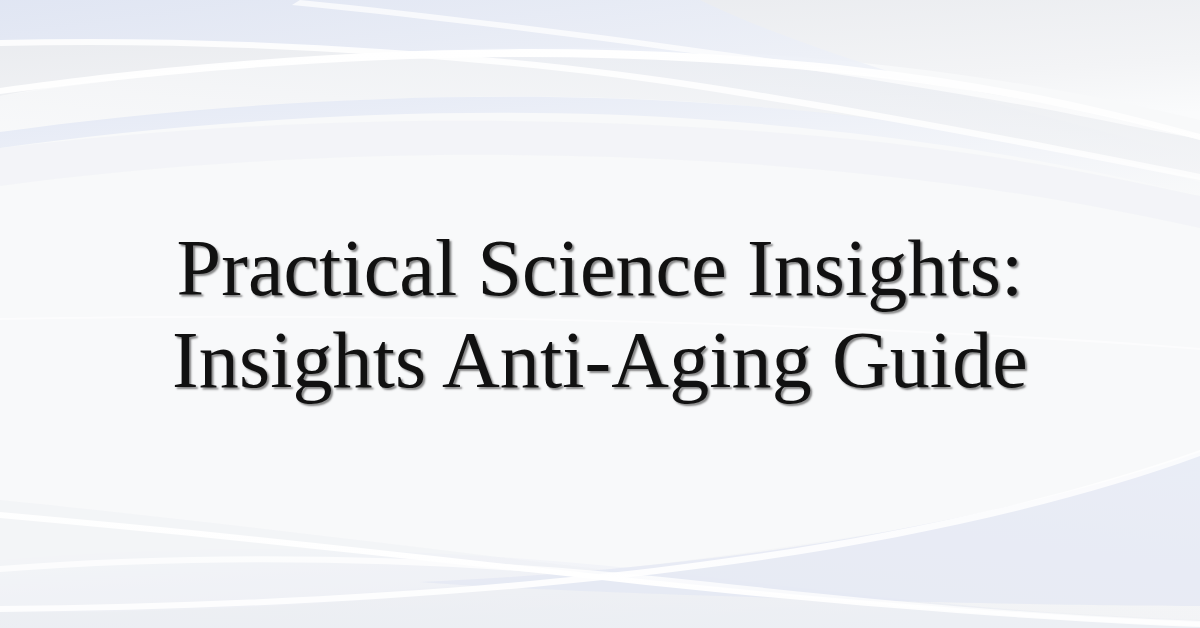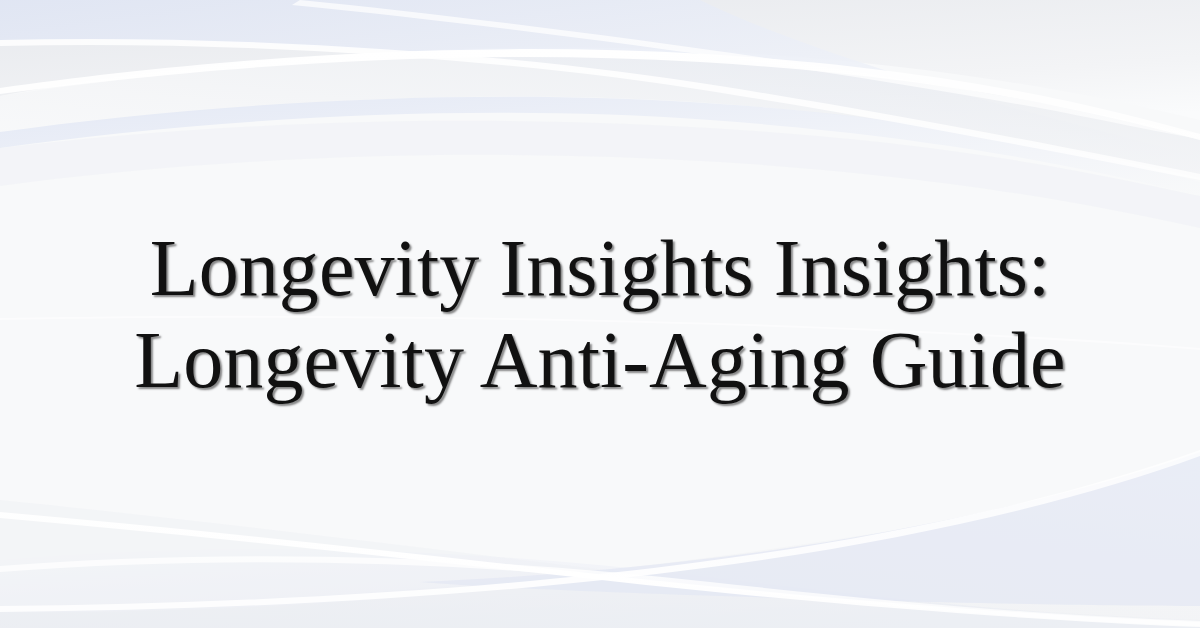--- a/index.html
+++ b/index.html
@@ -142,17 +142,17 @@
                L0,612 C242,610 492,596 704,568 C904,542 1074,502 1200,456 Z" fill="url(#gWhite)" opacity="0.92"></path>
       <path d="M0,566 C240,548 480,556 710,582 C890,602 1054,616 1200,621
                L1200,626 C1052,621 888,607 706,588 C478,562 240,554 0,572 Z" fill="url(#gWhite)" opacity="0.8"></path>
 
       <path d="M0,318 C300,312 640,318 900,330 C1030,336 1130,342 1200,348
                L1200,350 C1128,344 1028,338 898,332 C638,320 300,314 0,320 Z" fill="#ffffff" opacity="0.5"></path>
     </svg>
   </div>
 
   <div id="title-block">
-    <div class="title-line">Longevity Insights Insights:</div>
-    <div class="title-line">Longevity Anti-Aging Guide</div>
+    <div class="title-line">Practical Science Insights:</div>
+    <div class="title-line">Insights Anti-Aging Guide</div>
   </div>
 
 </div>
 
 </body></html>

